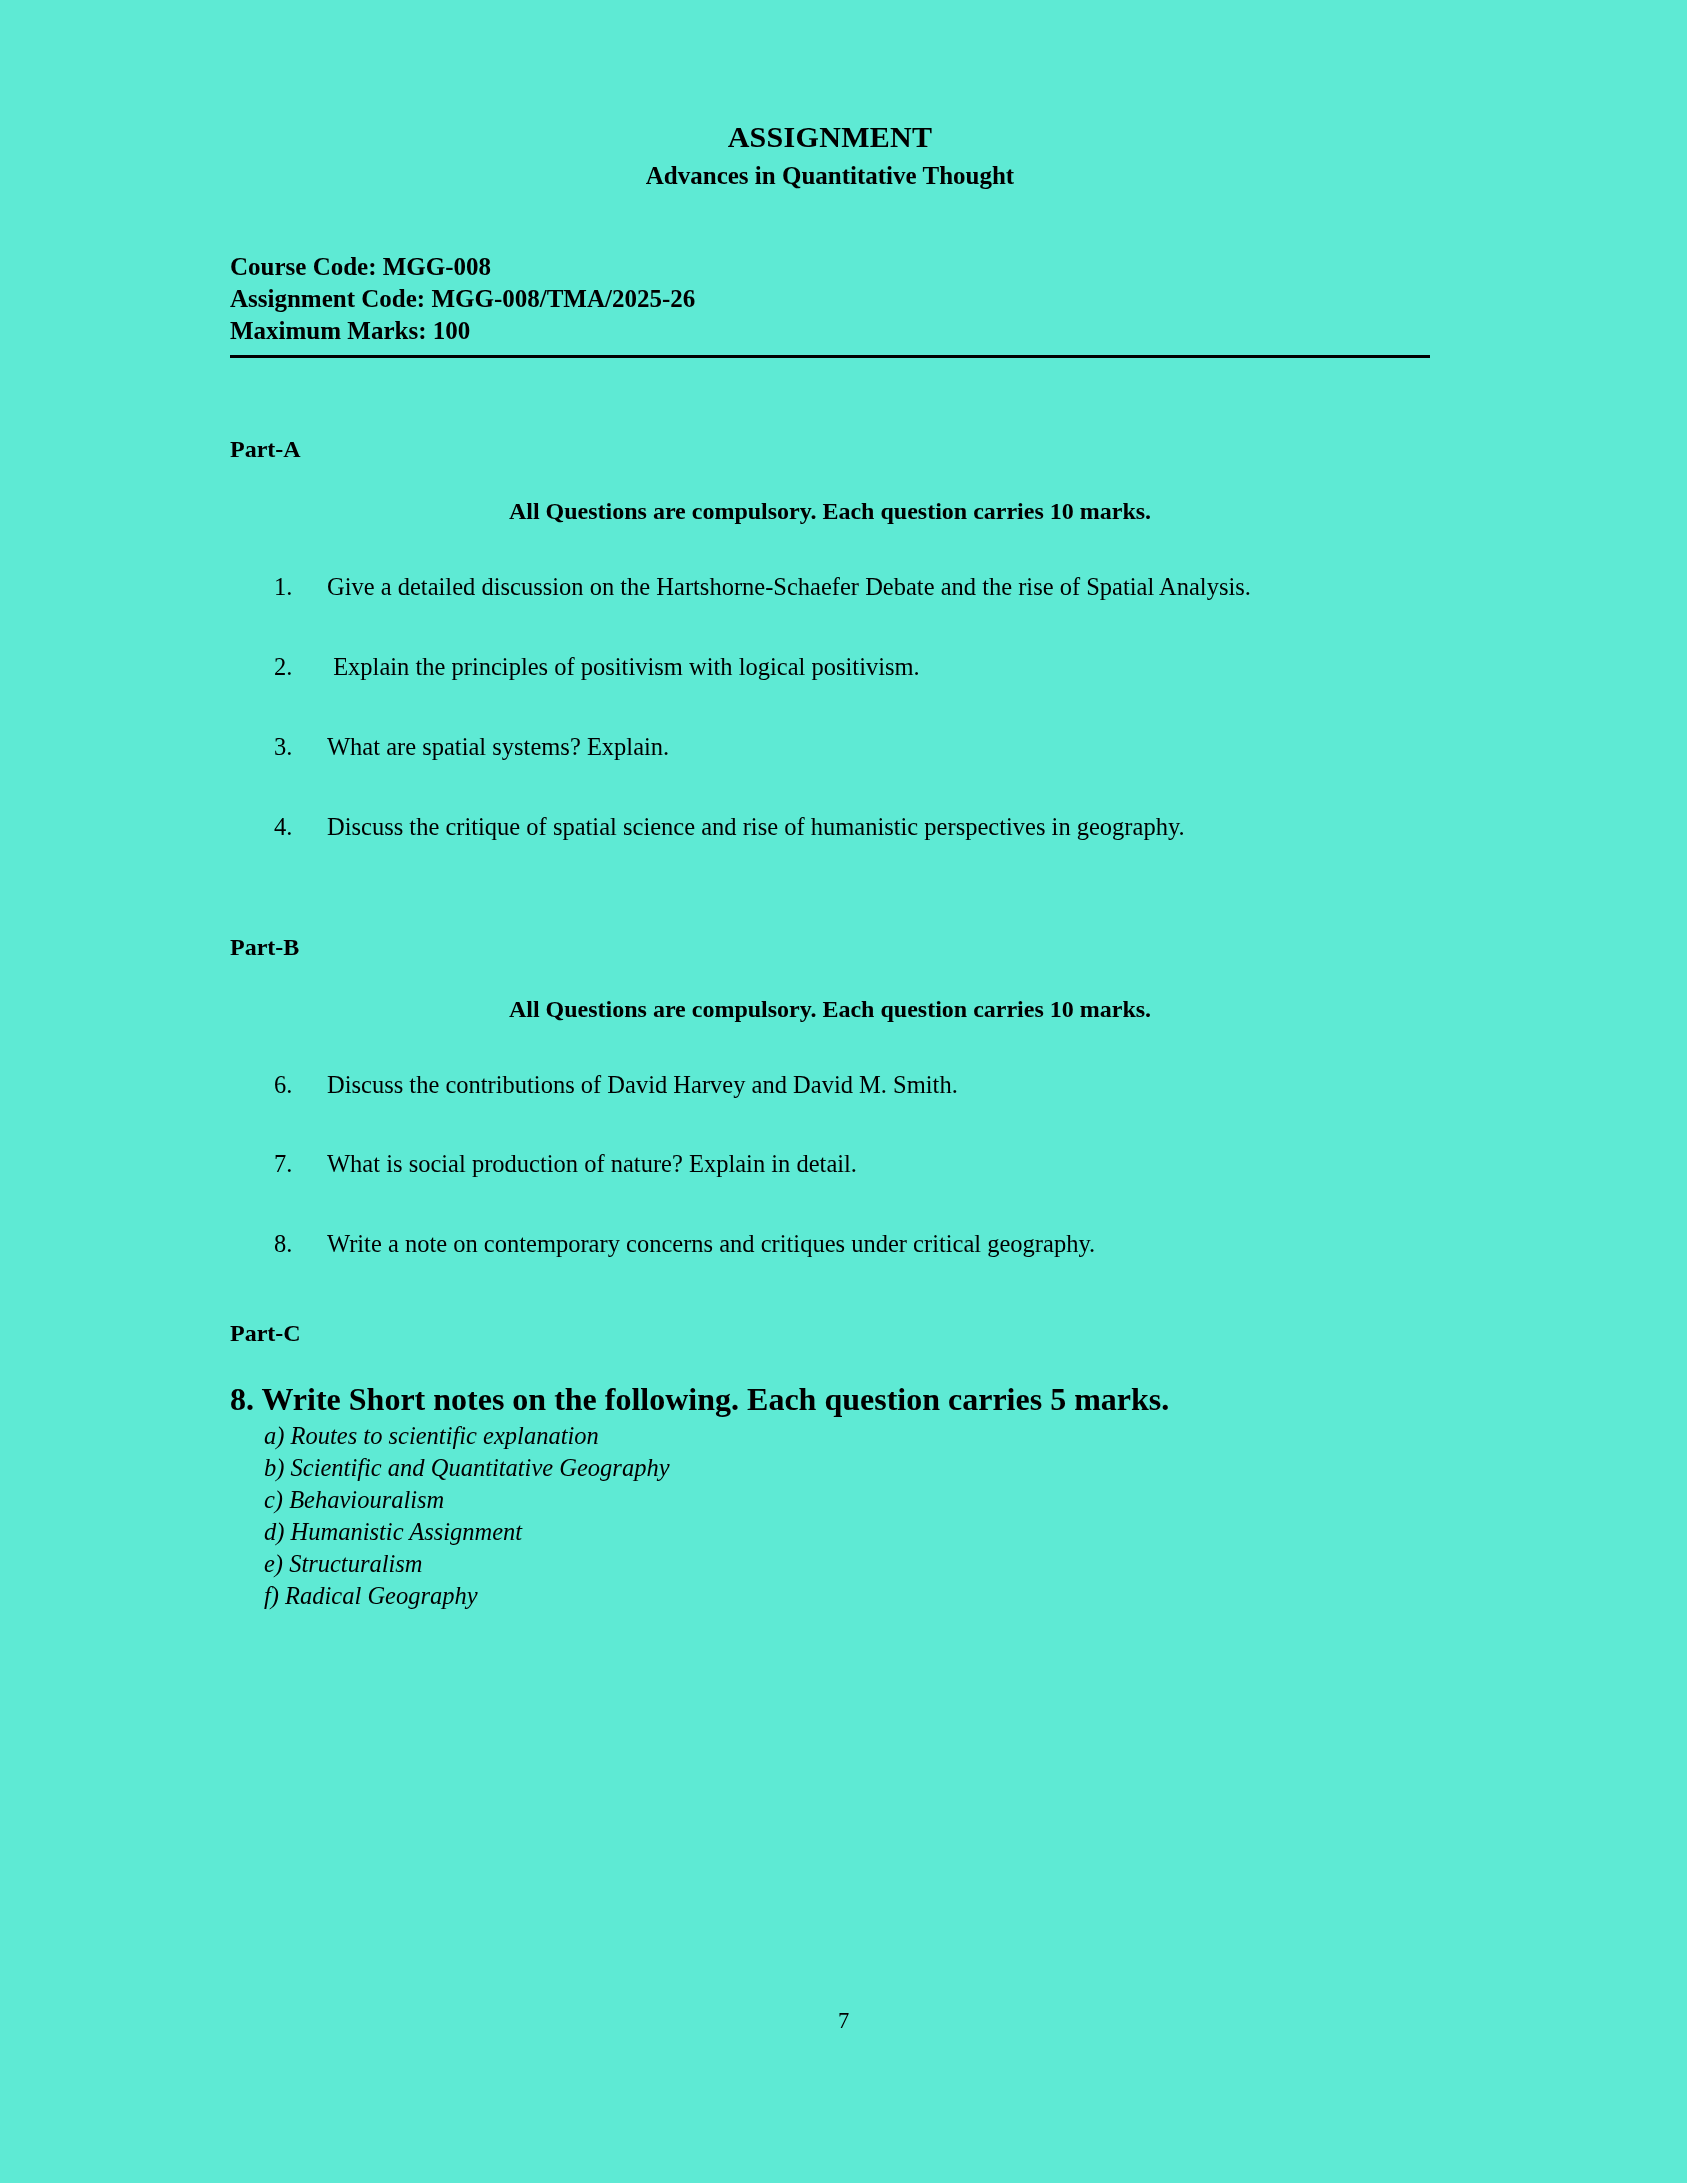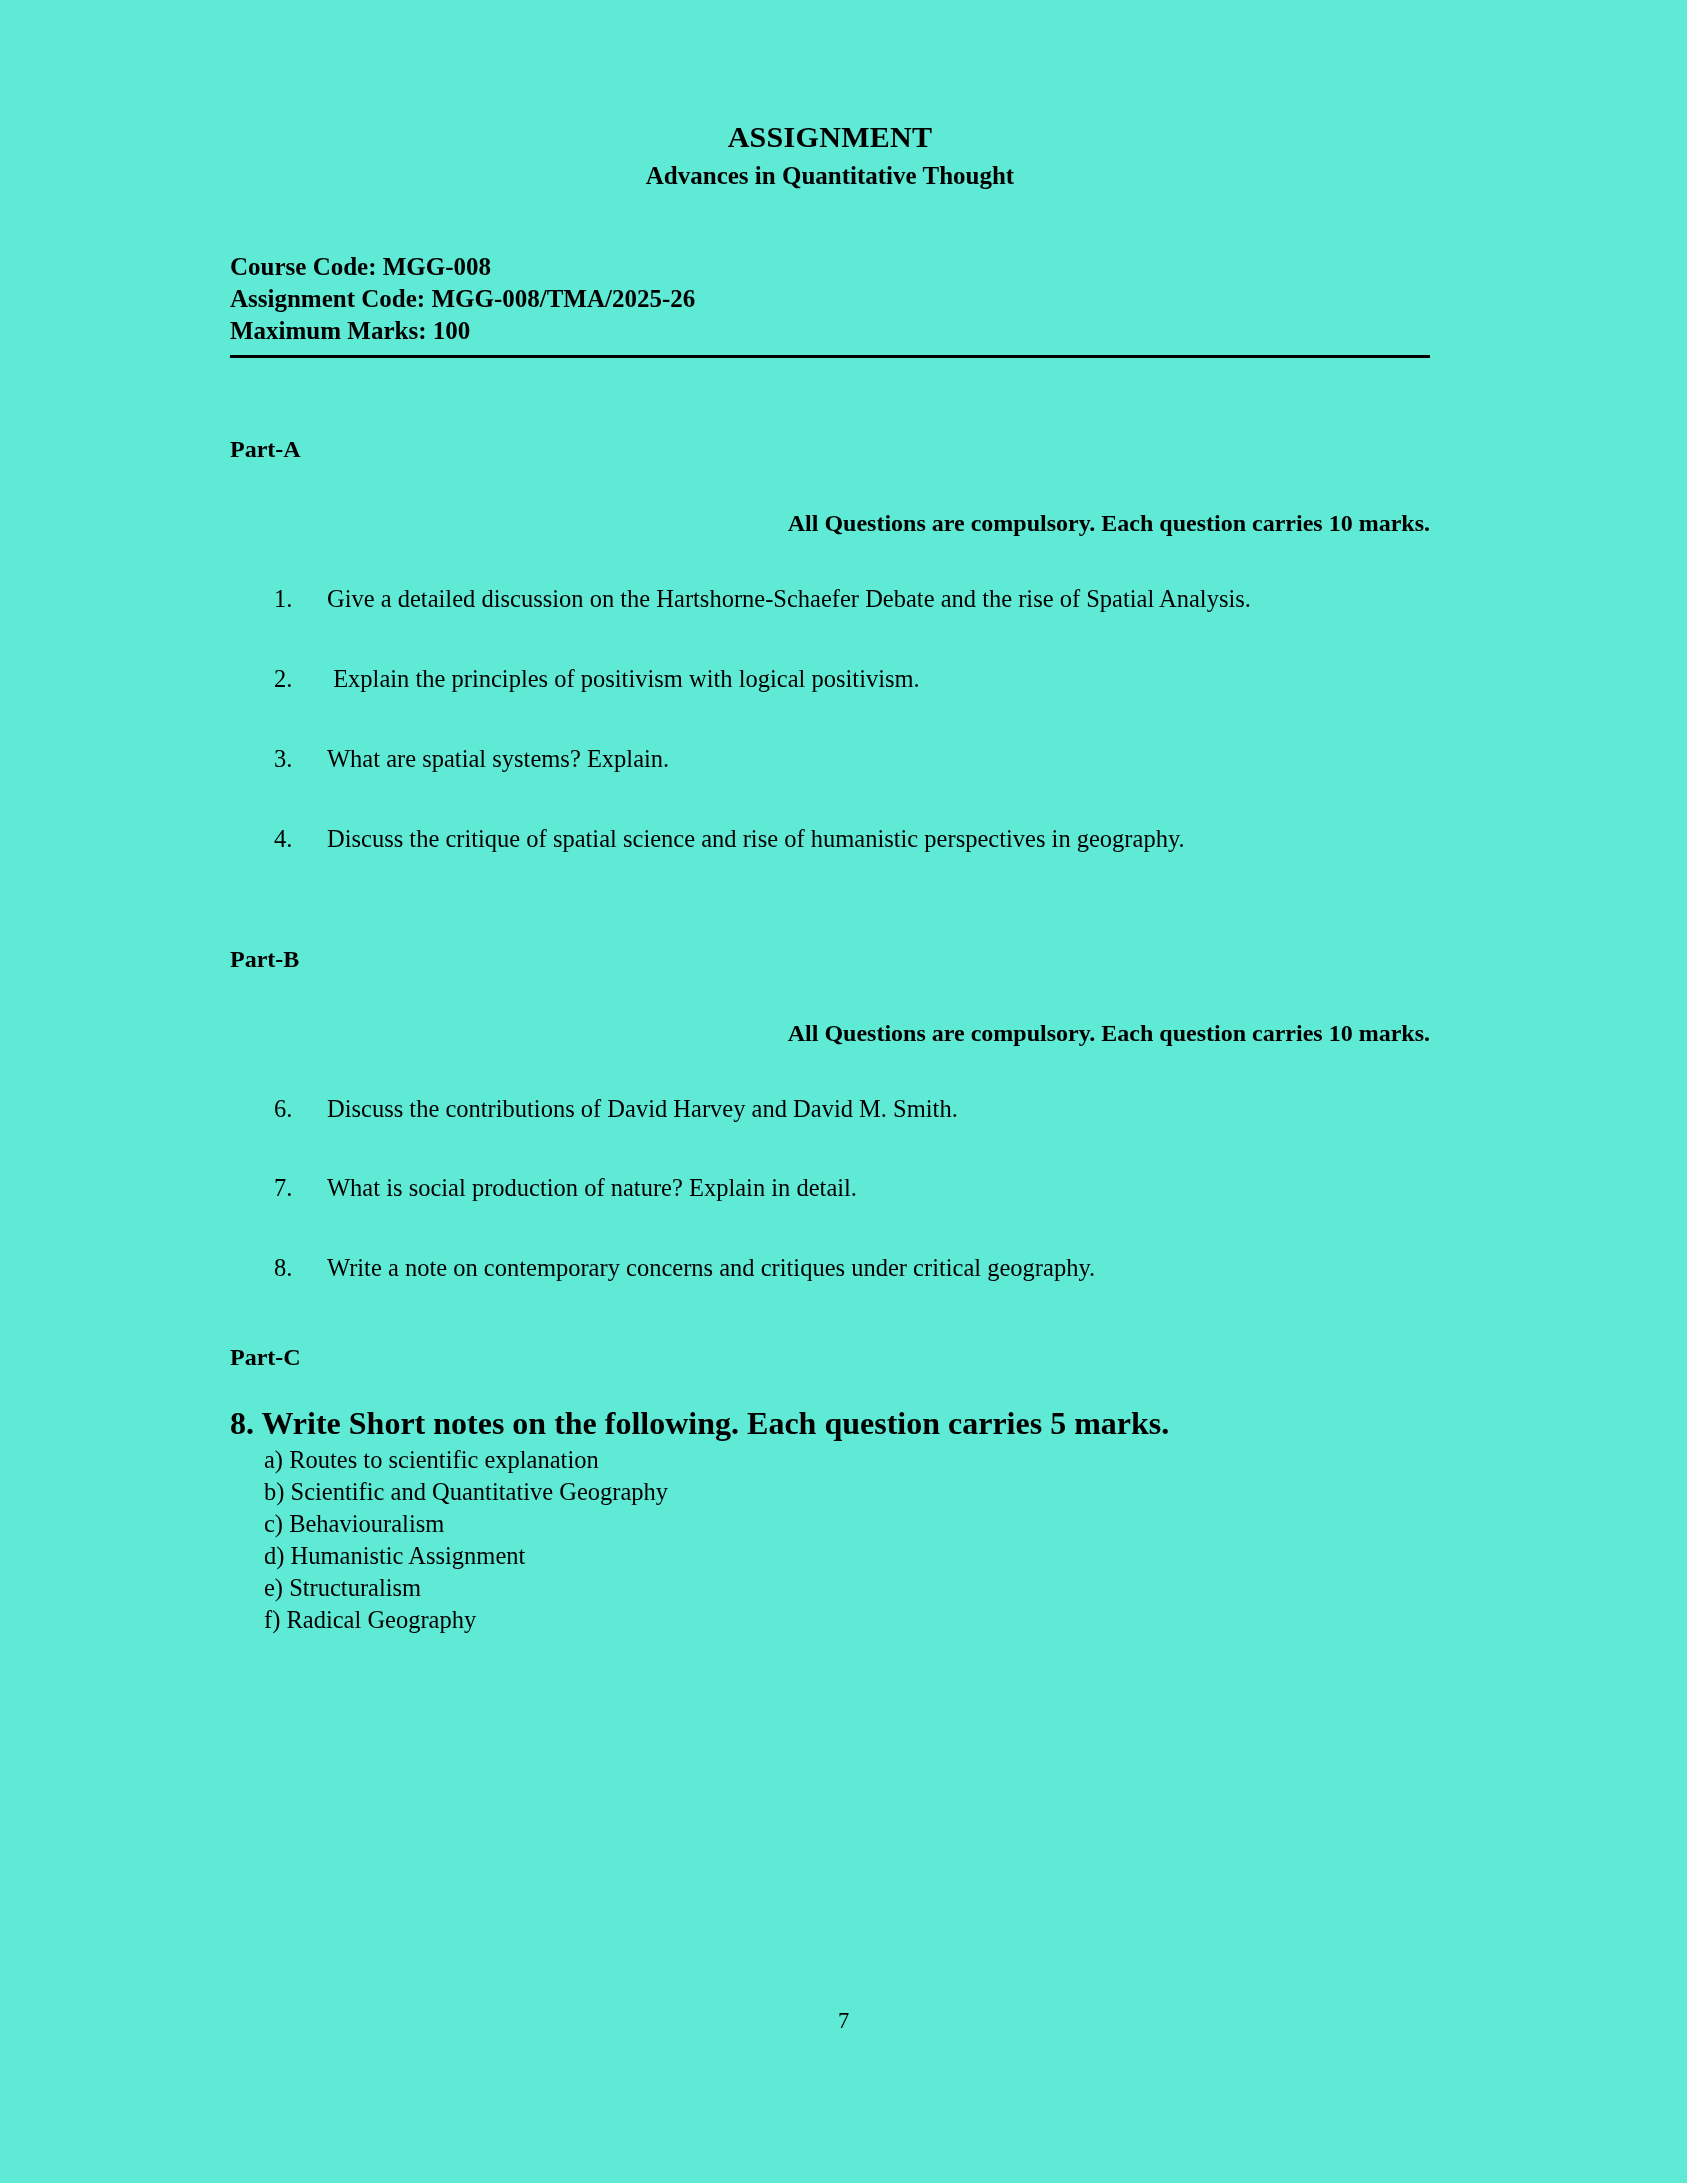--- a/index.html
+++ b/index.html
@@ -70,22 +70,22 @@
     line-height: 1.0;
   }
   .part-a-heading { margin-top: 79px; }
   .part-b-heading { margin-top: 92px; }
   .part-c-heading { margin-top: 61px; }
 
   .compulsory-note {
     font-weight: bold;
     font-size: 24px;
     line-height: 1.0;
-    margin-top: 50px;
-    text-align: right;
+    margin-top: 38px;
+    text-align: center;
   }
 
   
   ol.qlist {
     margin: 0;
     padding: 0;
     list-style: none;
     font-size: 24.5px;
     line-height: 1.30;
   }
@@ -118,20 +118,21 @@
     margin-top: 38px;
     text-align: left;
   }
   ul.notelist {
     margin: 0;
     padding: 0;
     list-style: none;
     font-size: 24.5px;
     line-height: 1.30;
     margin-top: 5.3px;
+    font-style: italic;
   }
   ul.notelist li {
     margin: 0;
     padding-left: 34px;
   }
 
   
   .page-number {
     position: absolute;
     left: 0;

